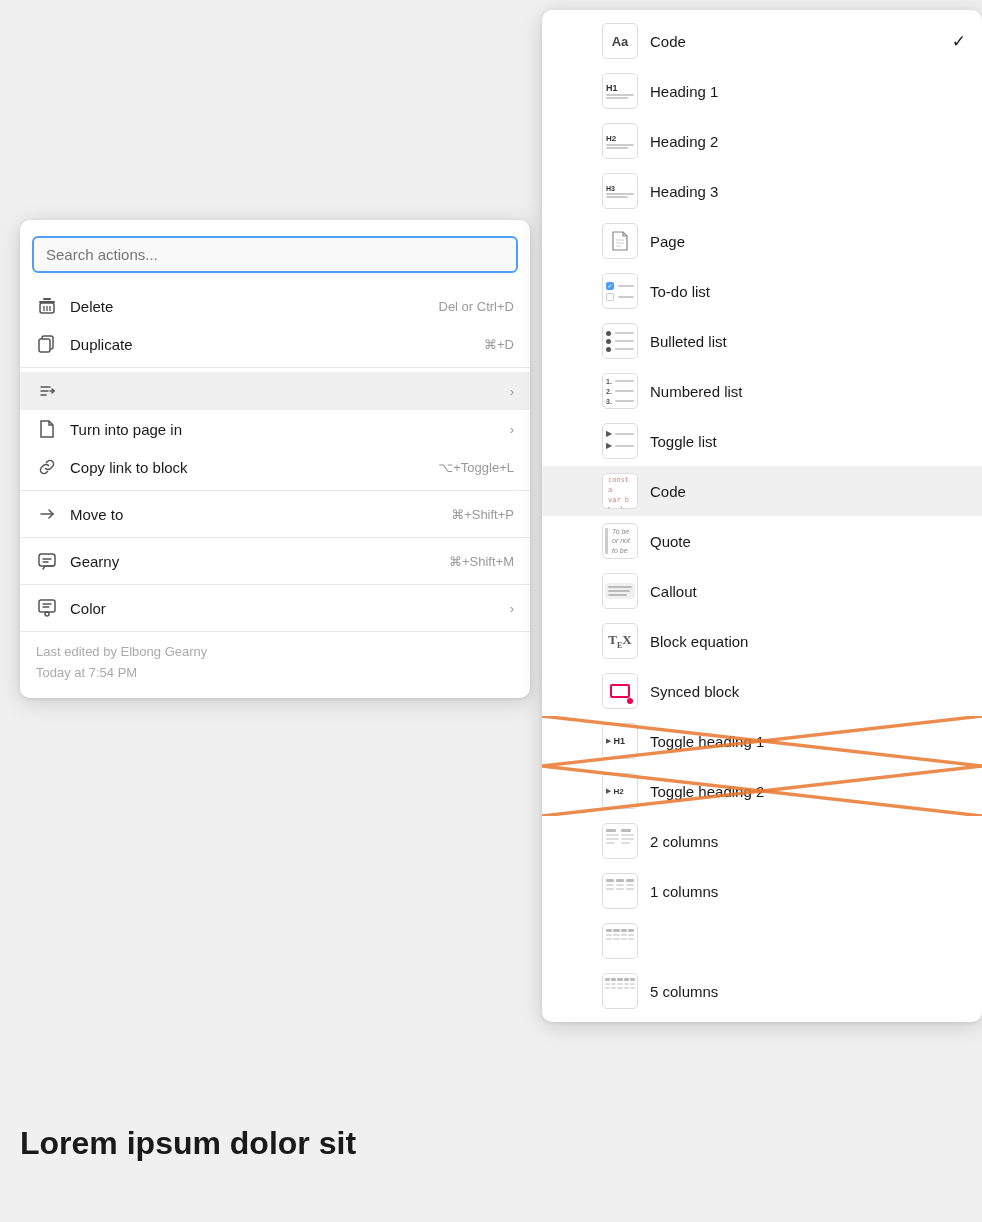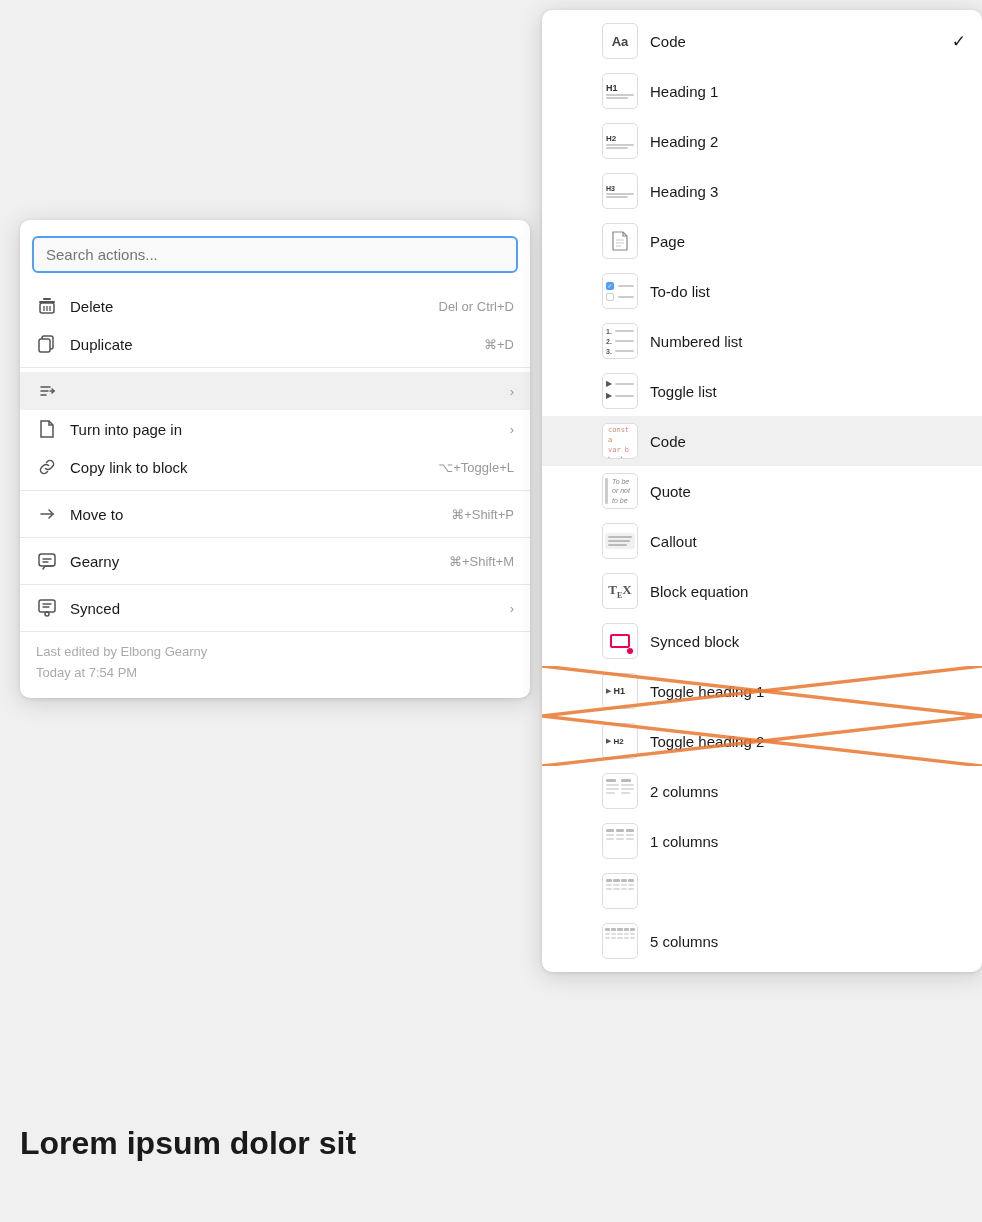--- a/index.html
+++ b/index.html
@@ -285,21 +285,21 @@
   <div class="menu-section">
     <div class="menu-item">
       <span class="icon">
         <svg width="18" height="18" viewBox="0 0 18 18" fill="none">
           <rect x="1" y="1" width="16" height="12" rx="2" stroke="#555" stroke-width="1.5" fill="none"></rect>
           <circle cx="9" cy="15" r="2" stroke="#555" stroke-width="1.5" fill="none"></circle>
           <line x1="9" y1="13" x2="9" y2="13" stroke="#555" stroke-width="1.5" stroke-linecap="round"></line>
           <path d="M5 5h8M5 8h6" stroke="#555" stroke-width="1.3" stroke-linecap="round"></path>
         </svg>
       </span>
-      <span class="label">Synced</span>
+      <span class="label">Color</span>
       <span class="chevron">›</span>
     </div>
   </div>
 
   <div class="menu-footer">
     <span class="footer-line">Last edited by Elbong Gearny</span>
     <span class="footer-line">Today at 7:54 PM</span>
   </div>
 </div>
 
@@ -370,20 +370,39 @@
         </div>
         <div style="display:flex;align-items:center;">
           <div style="width:8px;height:8px;border-radius:2px;border:1px solid #ccc;margin-right:4px;"></div>
           <div style="height:2px;background:#ccc;flex:1;border-radius:1px;"></div>
         </div>
       </div>
     </div>
     <span class="block-label">To-do list</span>
   </div>
 
+  <div class="dropdown-item">
+    <div class="block-icon">
+      <div style="padding:3px;width:100%;">
+        <div style="display:flex;align-items:center;margin-bottom:3px;">
+          <div style="width:5px;height:5px;border-radius:50%;background:#555;margin-right:4px;"></div>
+          <div style="height:2px;background:#ccc;flex:1;border-radius:1px;"></div>
+        </div>
+        <div style="display:flex;align-items:center;margin-bottom:3px;">
+          <div style="width:5px;height:5px;border-radius:50%;background:#555;margin-right:4px;"></div>
+          <div style="height:2px;background:#ccc;flex:1;border-radius:1px;"></div>
+        </div>
+        <div style="display:flex;align-items:center;">
+          <div style="width:5px;height:5px;border-radius:50%;background:#555;margin-right:4px;"></div>
+          <div style="height:2px;background:#ccc;flex:1;border-radius:1px;"></div>
+        </div>
+      </div>
+    </div>
+    <span class="block-label">Bulleted list</span>
+  </div>
 
   <div class="dropdown-item">
     <div class="block-icon">
       <div style="padding:3px;width:100%;">
         <div style="display:flex;align-items:center;margin-bottom:3px;">
           <span style="font-size:7px;font-weight:700;color:#555;margin-right:3px;min-width:6px;">1.</span>
           <div style="height:2px;background:#ccc;flex:1;border-radius:1px;"></div>
         </div>
         <div style="display:flex;align-items:center;margin-bottom:3px;">
           <span style="font-size:7px;font-weight:700;color:#555;margin-right:3px;min-width:6px;">2.</span>

